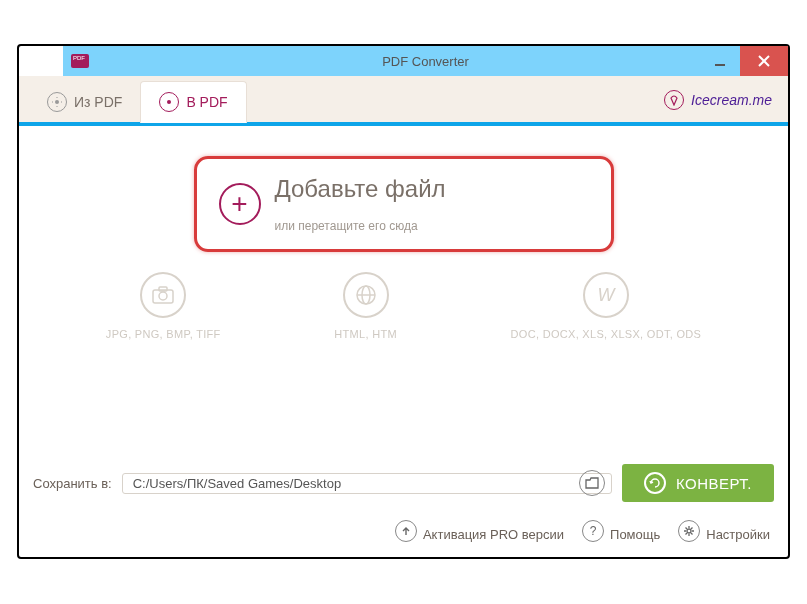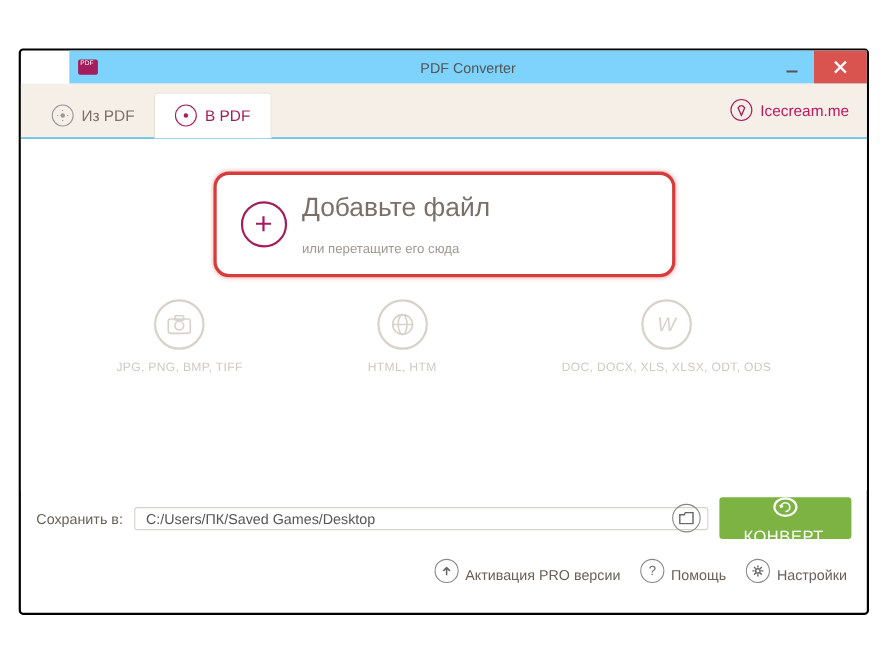--- a/index.html
+++ b/index.html
@@ -7,46 +7,46 @@
   .frame { position: absolute; left: 17px; top: 44px; width: 773px; height: 515px; border: 2px solid #000; border-radius: 4px; background: #fff; }
 
   .titlebar { height: 30px; background: #7dd3fc; display: flex; align-items: center; position: relative; margin-left: 44px; }
   .app-icon { width: 18px; height: 14px; background: #a31c5b; margin-left: 8px; border-radius: 2px; position: relative; }
   .app-icon::after { content: "PDF"; color: #fff; font-size: 6px; position: absolute; top: 1px; left: 2px; }
   .title { position: absolute; left: 50%; transform: translateX(-50%); font-size: 13px; color: #555; }
   .win-controls { margin-left: auto; display: flex; height: 100%; }
   .win-btn { width: 40px; display: flex; align-items: center; justify-content: center; color: #555; font-size: 18px; }
   .win-close { background: #d9534f; color: #fff; width: 48px; }
 
-  .toolbar { height: 50px; background: #f5efe8; display: flex; align-items: flex-end; padding: 0 10px; border-bottom: 1px solid #0ea5e9; position: relative; }
+  .toolbar { height: 50px; background: #f5efe8; display: flex; align-items: flex-end; padding: 0 10px; border-bottom: 4px solid #0ea5e9; position: relative; }
   .tab { display: flex; align-items: center; gap: 7px; padding: 10px 18px; font-size: 14px; color: #7a7068; cursor: pointer; }
   .tab.active { background: #fff; color: #a31c5b; border: 1px solid #e8dfd6; border-bottom: 1px solid #fff; border-radius: 4px 4px 0 0; margin-bottom: -1px; }
   .tab-icon-circle { width: 20px; height: 20px; border: 1.5px solid #a31c5b; border-radius: 50%; display: flex; align-items: center; justify-content: center; }
   .tab-icon-circle.grey { border-color: #999; }
   .tab-icon-circle svg { width: 10px; height: 10px; }
-  .brand { position: absolute; right: 16px; top: 14px; display: flex; align-items: center; gap: 7px; color: #be185d; font-size: 14px; }
+  .brand { position: absolute; right: 16px; top: 14px; display: flex; align-items: center; gap: 7px; color: #4c1d95; font-size: 14px; font-style: italic; }
   .brand-icon { width: 20px; height: 20px; border: 1.5px solid #a31c5b; border-radius: 50%; display: flex; align-items: center; justify-content: center; }
 
   .main { background: #fff; padding-top: 30px; height: 320px; }
   .add-file { width: 420px; margin: 0 auto; border: 3px solid #d83b3b; border-radius: 14px; padding: 16px 22px; display: flex; align-items: center; gap: 14px; box-shadow: 0 0 0 1px #fff inset, 0 0 4px rgba(216,59,59,0.4); }
   .plus-circle { width: 42px; height: 42px; border: 2.5px solid #a31c5b; border-radius: 50%; display: flex; align-items: center; justify-content: center; color: #a31c5b; font-size: 28px; font-weight: 300; flex-shrink: 0; }
   .add-text h2 { font-size: 24px; font-weight: 400; color: #7a7068; }
   .add-text p { font-size: 12px; color: #a09890; margin-top: 16px; }
 
   .formats { display: flex; justify-content: space-around; padding: 20px 30px 0; }
   .fmt { text-align: center; color: #cfc9c2; }
   .fmt-icon { width: 46px; height: 46px; border: 2px solid #d8d2ca; border-radius: 50%; margin: 0 auto 10px; display: flex; align-items: center; justify-content: center; color: #d8d2ca; }
   .fmt-label { font-size: 11px; letter-spacing: 0.3px; text-align: center; }
 
-  .save-row { margin: 6px 14px 0; display: flex; align-items: center; gap: 10px; }
+  .save-row { margin: 18px 14px 0; display: flex; align-items: center; gap: 10px; }
   .save-label { font-size: 13px; color: #6a6058; }
   .path-input { flex: 1; display: flex; align-items: center; border: 1px solid #d8d2ca; border-radius: 3px; background: #fff; height: 21px; padding: 0 6px 0 10px; }
   .path-input span { flex: 1; font-size: 13px; color: #555; }
   .folder-btn { width: 26px; height: 26px; border: 1.5px solid #888; border-radius: 50%; display: flex; align-items: center; justify-content: center; }
-  .convert-btn { background: #7cb342; color: #fff; height: 38px; padding: 0 22px; border-radius: 3px; display: flex; align-items: center; gap: 10px; font-size: 15px; letter-spacing: 0.5px; flex-direction: column; }
+  .convert-btn { background: #7cb342; color: #fff; height: 38px; padding: 0 22px; border-radius: 3px; display: flex; align-items: center; gap: 10px; font-size: 15px; letter-spacing: 0.5px; }
   .refresh-circle { width: 22px; height: 22px; border: 2px solid #fff; border-radius: 50%; display: flex; align-items: center; justify-content: center; }
 
   .footer { display: flex; justify-content: flex-end; gap: 18px; padding: 18px 18px 0; }
   .footer-item { display: flex; align-items: flex-end; gap: 6px; font-size: 13px; color: #6a6058; }
   .footer-icon { width: 22px; height: 22px; border: 1.5px solid #888; border-radius: 50%; display: flex; align-items: center; justify-content: center; font-size: 12px; color: #666; }
 </style>
 </head>
 <body>
 
 <div class="frame">

